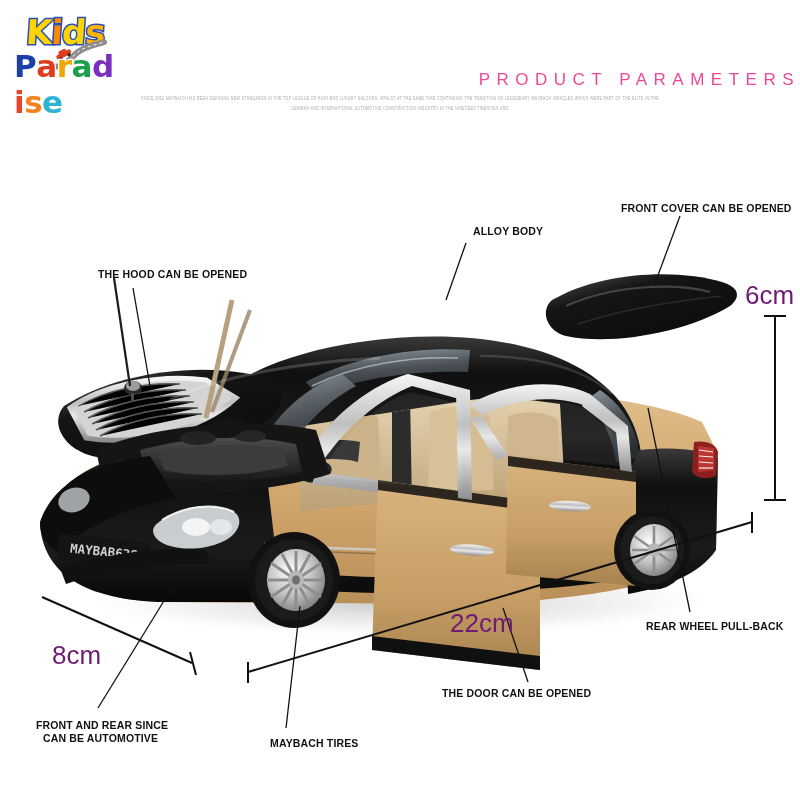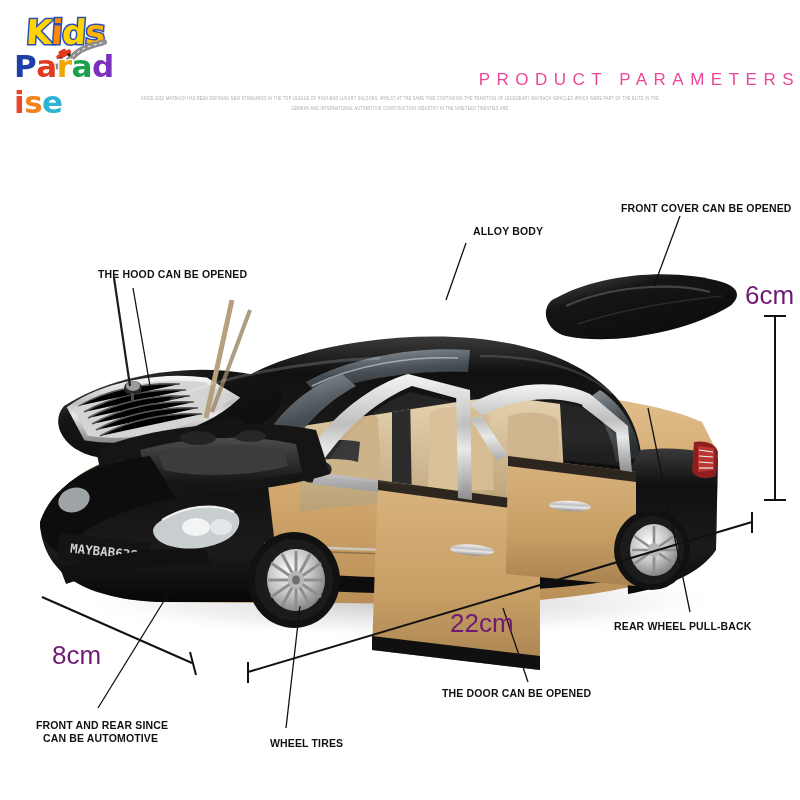--- a/index.html
+++ b/index.html
@@ -392,25 +392,25 @@
       <path d="M190 652 L 196 675"></path>
     </g>
   </svg>
 
   <div class="callout" style="left:50px;top:268px;margin-left:48px;">THE HOOD CAN BE OPENED</div>
 
   <div class="callout" style="left:433px;top:225px;margin-left:40px;">ALLOY BODY</div>
 
   <div class="callout" style="left:602px;top:202px;margin-left:19px;">FRONT COVER CAN BE OPENED</div>
 
-  <div class="callout" style="left:614px;top:620px;">REAR WHEEL PULL-BACK</div>
+  <div class="callout" style="left:646px;top:620px;">REAR WHEEL PULL-BACK</div>
 
   <div class="callout" style="left:442px;top:687px;">THE DOOR CAN BE OPENED</div>
 
-  <div class="callout" style="left:270px;top:737px;">WHEEL TIRES</div>
+  <div class="callout" style="left:270px;top:737px;">MAYBACH TIRES</div>
 
   <div class="callout" style="left:36px;top:719px;">FRONT AND REAR SINCE</div>
   <div class="callout" style="left:43px;top:732px;">CAN BE AUTOMOTIVE</div>
 
   <div class="dim" style="left:745px;top:280px;">6cm</div>
 
   <div class="dim" style="left:52px;top:618px;margin-top:22px;">8cm</div>
 
   <div class="dim" style="left:442px;top:608px;margin-left:8px;">22cm</div>
 

